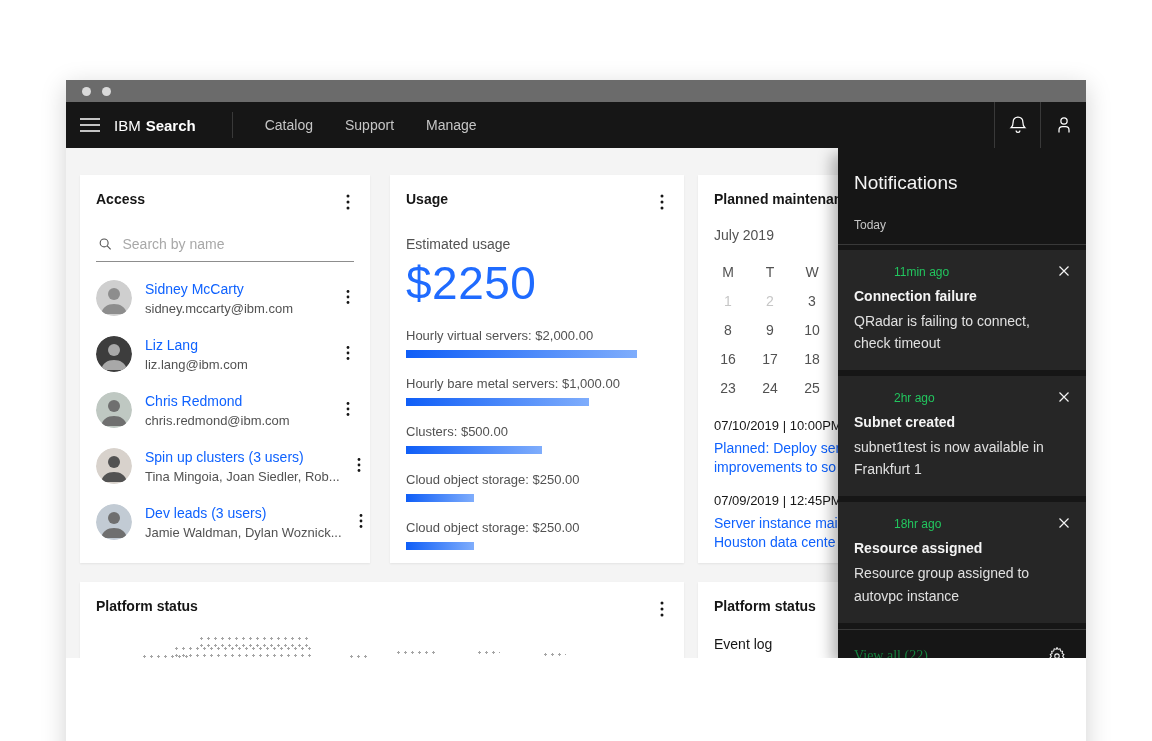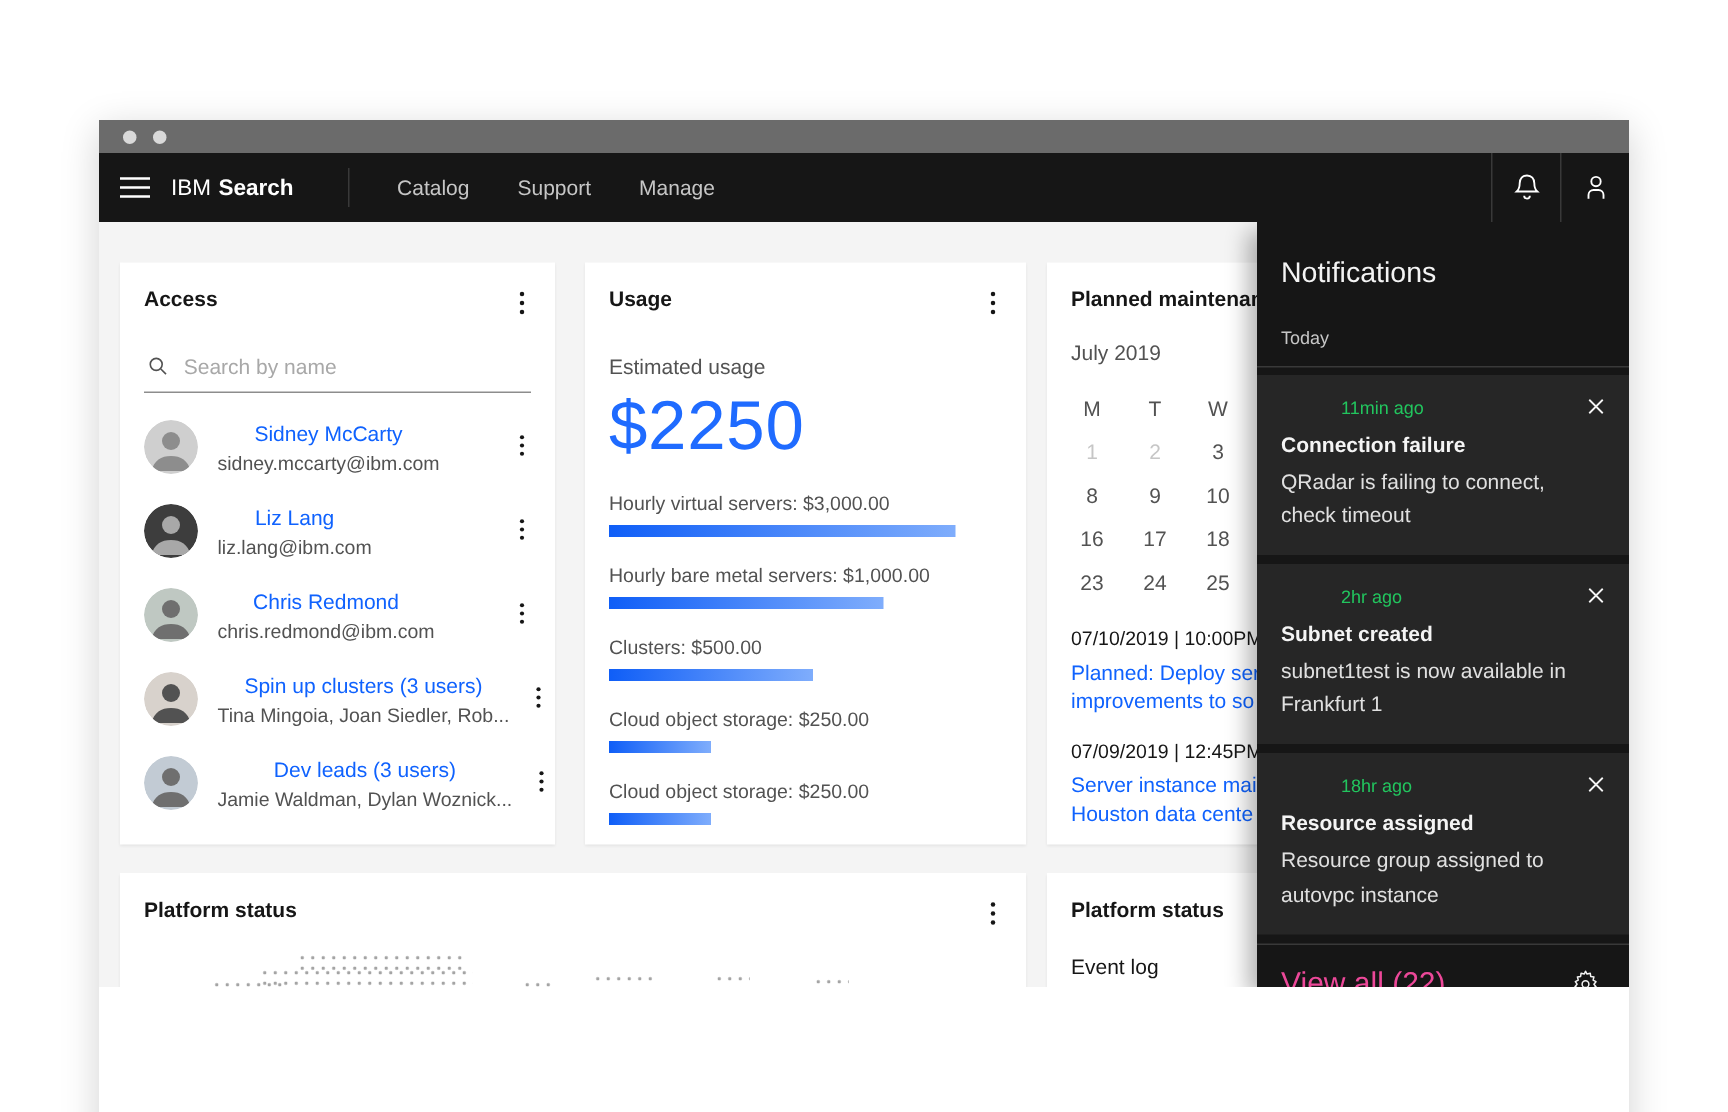--- a/index.html
+++ b/index.html
@@ -31,21 +31,21 @@
   #card-access { left:14px; top:27px; width:290px; height:388px; }
   #card-usage  { left:324px; top:27px; width:294px; height:388px; }
   #card-maint  { left:632px; top:27px; width:294px; height:388px; }
   #card-status-wide  { left:14px; top:434px; width:604px; height:230px; }
   #card-status-right { left:632px; top:434px; width:294px; height:230px; }
 
   
   .search-row { display:flex; align-items:center; gap:10px; margin:12px 16px 0 16px; padding:8px 0 9px 2px; border-bottom:1px solid #8d8d8d; }
   .search-input { border:none; outline:none; font-size:14px; color:#701a75; width:100%; background:transparent; font-family:"Liberation Sans", sans-serif; }
   .search-input::placeholder { color:#a8a8a8; }
-  .user-list { margin-top:8px;text-align:center; }
+  .user-list { margin-top:8px; }
   .user-row { display:flex; align-items:center; gap:13px; padding:10px 16px; }
   .avatar { width:36px; height:36px; border-radius:50%; overflow:hidden; flex:0 0 36px; }
   .user-name { font-size:14px; color:#0f62fe; cursor:pointer; white-space:nowrap; }
   .user-sub { font-size:13px; color:#525252; margin-top:4px; white-space:nowrap; }
   .user-row .overflow-btn { margin-left:auto; }
 
   
   .usage-sub { font-size:14px; color:#525252; margin:20px 16px 0; }
   .usage-total { font-size:46px; font-weight:300; color:#1f6bff; margin:4px 16px 0; letter-spacing:0.5px; }
   .metric { margin:18px 16px 0; }
@@ -74,21 +74,21 @@
   .notif-header { padding:24px 16px 12px; border-bottom:1px solid #393939; }
   .notif-title { font-size:19px; font-weight:400; color:#f4f4f4; }
   .notif-group { font-size:12px; color:#c6c6c6; margin-top:24px; }
   .notif-list { margin-top:5px; }
   .notif { background:#262626; padding:15px 16px 16px; position:relative; margin-bottom:6px; }
   .notif-time { font-size:12px; color:#22c55e;margin-left:40px; }
   .notif-close { position:absolute; top:13px; right:14px; background:none; border:none; cursor:pointer; padding:2px; }
   .notif-item-title { font-size:14px; font-weight:700; color:#f4f4f4; margin-top:9px; }
   .notif-body { font-size:14px; color:#e0e0e0; margin-top:6px; line-height:1.58; width:200px; }
   .notif-footer { margin-top:auto; border-top:1px solid #393939; padding:14px 16px; display:flex; justify-content:space-between; align-items:center; }
-  .view-all { font-size:20px; color:#ec4899; cursor:pointer; }
+  .view-all { font-size:14px; color:#15803d; cursor:pointer;font-family:Liberation Serif, serif; }
 </style>
 </head>
 <body>
 
 <div class="window">
 
   <div class="titlebar">
     <span class="tb-dot"></span>
     <span class="tb-dot"></span>
   </div>
@@ -237,21 +237,21 @@
               <circle cx="2" cy="3" r="1.5"></circle>
               <circle cx="2" cy="9" r="1.5"></circle>
               <circle cx="2" cy="15" r="1.5"></circle>
             </svg>
         </button>
       </div>
       <div class="usage-sub">Estimated usage</div>
       <div class="usage-total">$2250</div>
 
       <div class="metric">
-        <div class="metric-label">Hourly virtual servers: $3,000.00</div>
+        <div class="metric-label">Hourly virtual servers: $2,000.00</div>
         <div class="bar-fill" style="width: 88%;"></div>
       </div>
       <div class="metric">
         <div class="metric-label">Hourly bare metal servers: $1,000.00</div>
         <div class="bar-fill" style="width: 70%;"></div>
       </div>
       <div class="metric">
         <div class="metric-label">Clusters: $500.00</div>
         <div class="bar-fill" style="width: 52%;"></div>
       </div>

